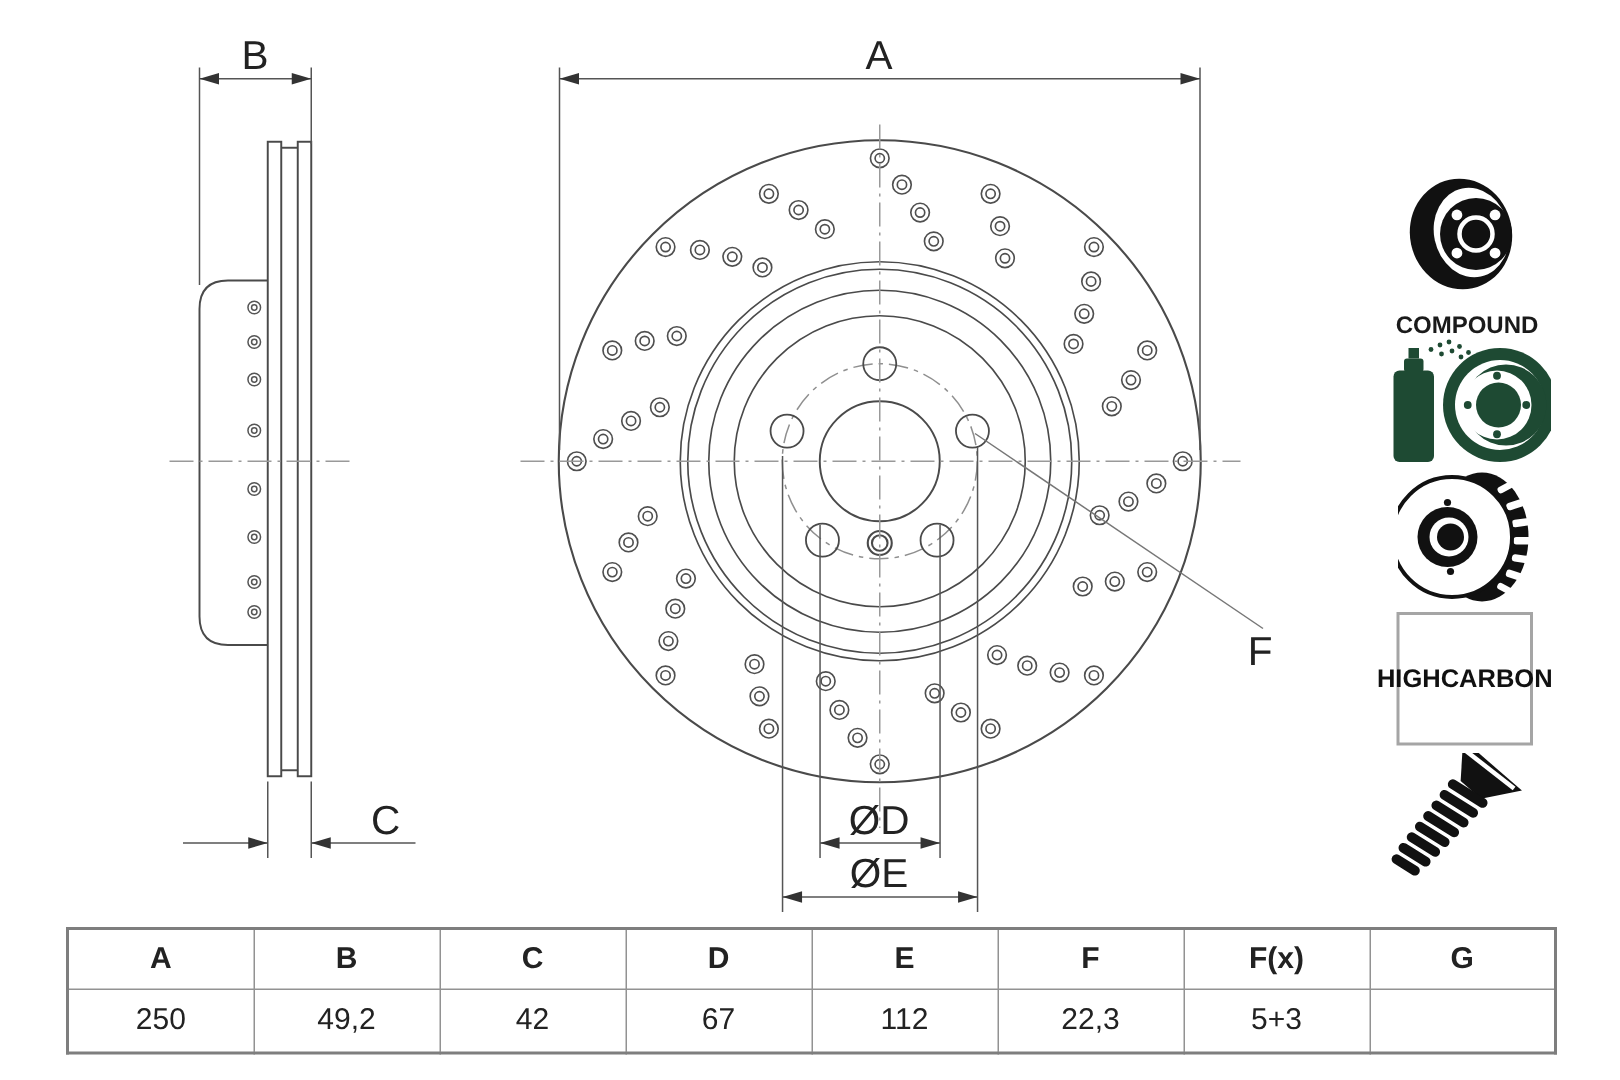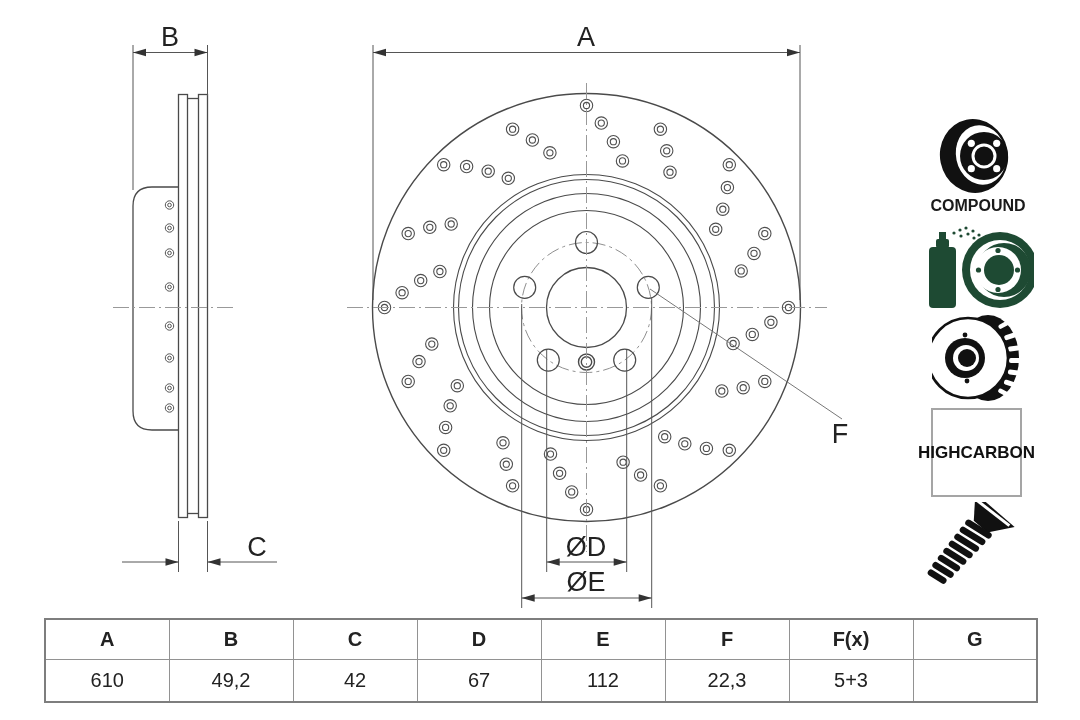--- a/index.html
+++ b/index.html
@@ -253,21 +253,21 @@
 <svg class="abs" style="left:938;top:118" width="82" height="76" viewBox="0 0 82 76">
   <ellipse cx="36" cy="38" rx="34" ry="37" fill="#111" transform="rotate(-12 36 38)"></ellipse>
   <ellipse cx="43" cy="37" rx="25" ry="30" fill="#fff" transform="rotate(-12 43 37)"></ellipse>
   <circle cx="46" cy="38" r="24" fill="#111"></circle>
   <circle cx="46" cy="38" r="11" fill="none" stroke="#fff" stroke-width="3"></circle>
   <circle cx="58.7" cy="25.3" r="3.6" fill="#fff"></circle>
   <circle cx="58.7" cy="50.7" r="3.6" fill="#fff"></circle>
   <circle cx="33.3" cy="50.7" r="3.6" fill="#fff"></circle>
   <circle cx="33.3" cy="25.3" r="3.6" fill="#fff"></circle>
 </svg>
-<div class="icon-label" style="left:918px;top:197px;width:120px">COMPOUND</div>
+<div class="icon-label" style="left:918px;top:209px;width:120px">COMPOUND</div>
 
 <svg class="abs" style="left:916;top:220" width="118" height="92" viewBox="0 0 118 92">
   <g fill="#1e4a33">
 
     <rect x="13" y="27" width="27" height="61" rx="4"></rect>
     <rect x="20" y="19" width="13" height="9" rx="2"></rect>
     <rect x="23" y="12" width="7" height="7"></rect>
 
     <circle cx="38" cy="13" r="1.6"></circle>
       <circle cx="44" cy="10" r="1.6"></circle>
@@ -339,21 +339,21 @@
     <th>A</th>
     <th>B</th>
     <th>C</th>
     <th>D</th>
     <th>E</th>
     <th>F</th>
     <th>F(x)</th>
     <th>G</th>
   </tr>
   <tr>
-    <td>610</td>
+    <td>250</td>
     <td>49,2</td>
     <td>42</td>
     <td>67</td>
     <td>112</td>
     <td>22,3</td>
     <td>5+3</td>
     <td></td>
   </tr>
 </tbody>
   </table>

